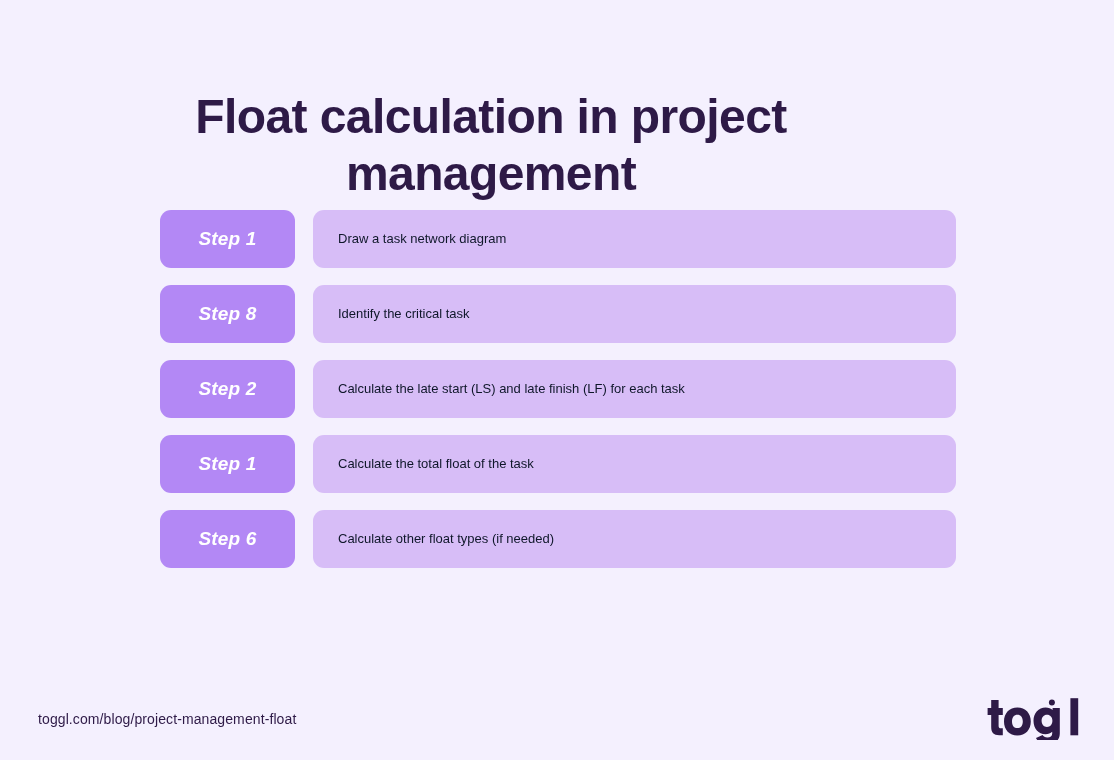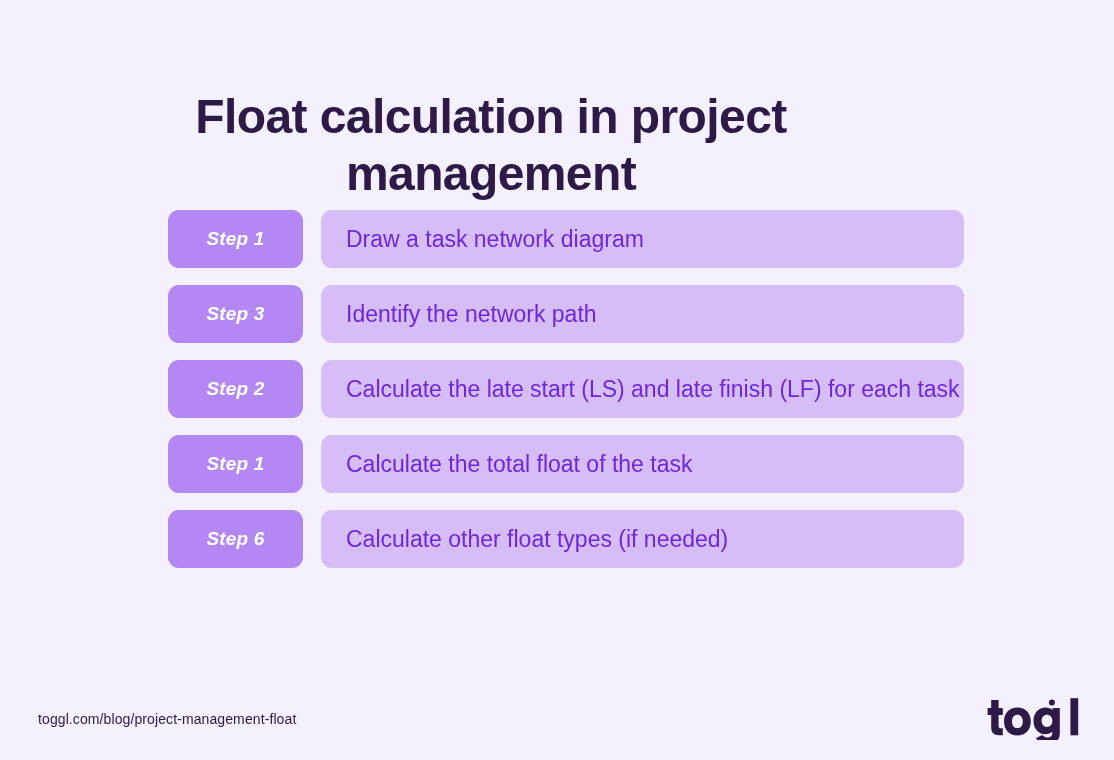--- a/index.html
+++ b/index.html
@@ -34,21 +34,21 @@
     font-weight: bold;
     color: #2e1a47;
     letter-spacing: -0.6px;
     padding: 0 140px;
     box-sizing: border-box;
   }
 
   
   .steps {
     position: absolute;
-    left: 168px;
+    left: 160px;
     top: 210px;
     width: 796px;
   }
 
   .step-row {
     display: flex;
     align-items: stretch;
     height: 58px;
     margin-bottom: 17px;
   }
@@ -79,22 +79,22 @@
     margin-left: 18px;
     background: #d7bdf7;
     border-radius: 11px;
     display: flex;
     align-items: center;
     padding-left: 25px;
     box-sizing: border-box;
   }
 
   .step-desc-text {
-    color: #6d28d9;
-    font-size: 23px;
+    color: #0f172a;
+    font-size: 13px;
     line-height: 22px;
     font-weight: normal;
   }
 
   
   .footer-url {
     position: absolute;
     left: 38px;
     top: 711px;
     font-size: 14px;
@@ -124,24 +124,24 @@
         <span class="step-badge-label">Step 1</span>
       </div>
       <div class="step-desc">
         <span class="step-desc-text">Draw a task network diagram</span>
       </div>
     </div>
 
 
     <div class="step-row">
       <div class="step-badge">
-        <span class="step-badge-label">Step 3</span>
+        <span class="step-badge-label">Step 8</span>
       </div>
       <div class="step-desc">
-        <span class="step-desc-text">Identify the network path</span>
+        <span class="step-desc-text">Identify the critical task</span>
       </div>
     </div>
 
     <div class="step-row">
       <div class="step-badge">
         <span class="step-badge-label">Step 2</span>
       </div>
       <div class="step-desc">
         <span class="step-desc-text">Calculate the late start (LS) and late finish (LF) for each task</span>
       </div>

